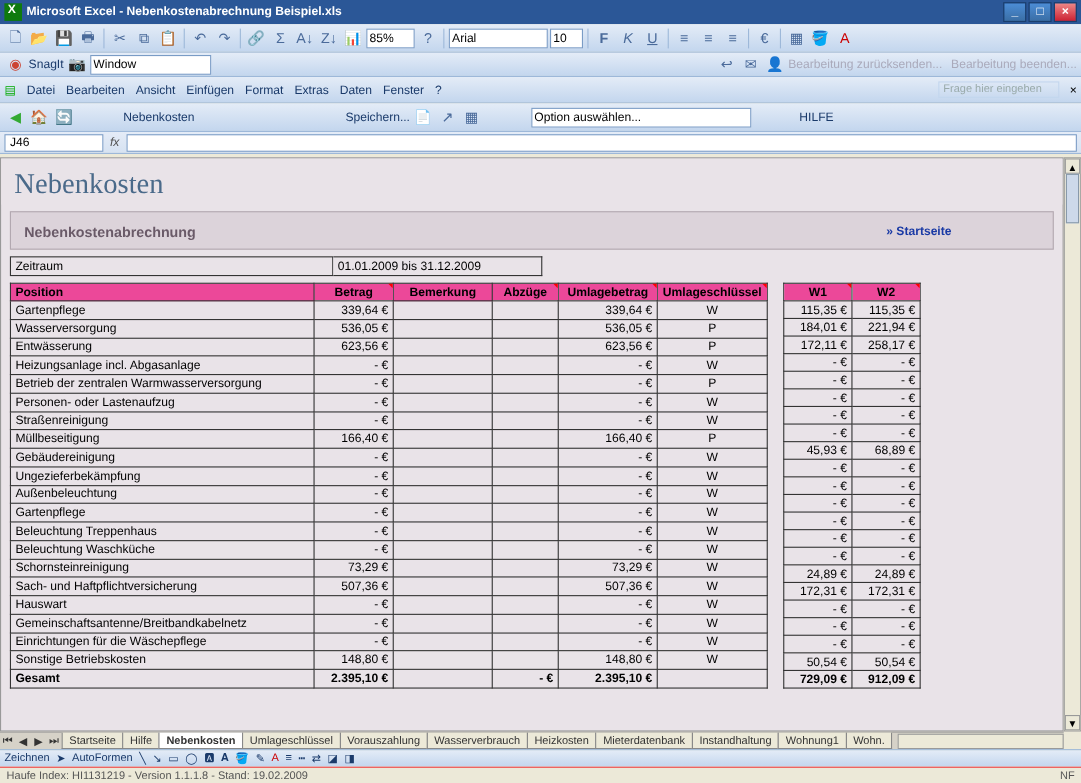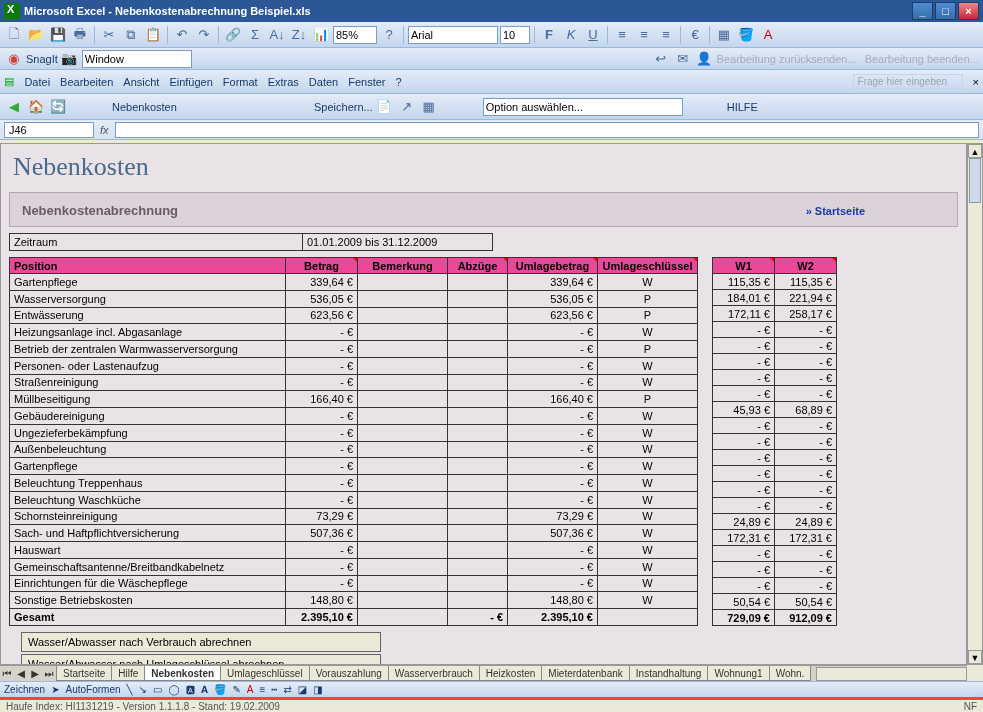--- a/index.html
+++ b/index.html
@@ -149,21 +149,21 @@
 
 .btoolbar{
   position:absolute; left:0; right:0; bottom:15px;
   height:16px;
   background: linear-gradient(to bottom, #e4ecf7, #c3d6ee);
   border-top:1px solid #9db8d9;
   display:flex; align-items:center; padding:0 4px; gap:6px; font-size:10px; color:#1a3a6a;
 }
 .statusbar{
   position:absolute; left:0; right:0; bottom:0;
-  height:15px; background:#ece9d8; border-top:3px solid #ef4444;
+  height:15px; background:#ece9d8; border-top:1px solid #ef4444;
   display:flex; align-items:center; padding:0 6px; font-size:10px; color:#555;
 }
 .statusbar .sright{ margin-left:auto;}
 
 .vscroll{ position:absolute; right:0; top:143px; bottom:47px; width:16px; background:#ece9d8; border:1px solid #999;}
 .vscroll .thumb{ position:absolute; left:1px; right:1px; top:14px; height:45px; background:#cdd9ea; border:1px solid #89a;}
 .vscroll .arrow{ position:absolute; left:0; right:0; height:14px; background:#ece9d8; text-align:center; font-size:9px; line-height:14px; border:1px solid #999;}
 .vscroll .up{top:0;} .vscroll .down{bottom:0;}
 
 .redtri{ position:relative;}
@@ -563,24 +563,20 @@
             <td class="num">50,54 €</td>
           </tr>
           <tr class="total">
             <td class="num">729,09 €</td>
             <td class="num">912,09 €</td>
           </tr>
         </tbody>
     </table>
   </div>
 
-  <div class="btns">
-    <button>Wasser/Abwasser nach Verbrauch abrechnen</button>
-    <button>Wasser/Abwasser nach Umlageschlüssel abrechnen</button>
-  </div>
 </div>
 
 <div class="vscroll">
   <div class="arrow up">▲</div>
   <div class="thumb"></div>
   <div class="arrow down">▼</div>
 </div>
 
 <div class="tabs-row">
   <span class="nav">⏮</span>

